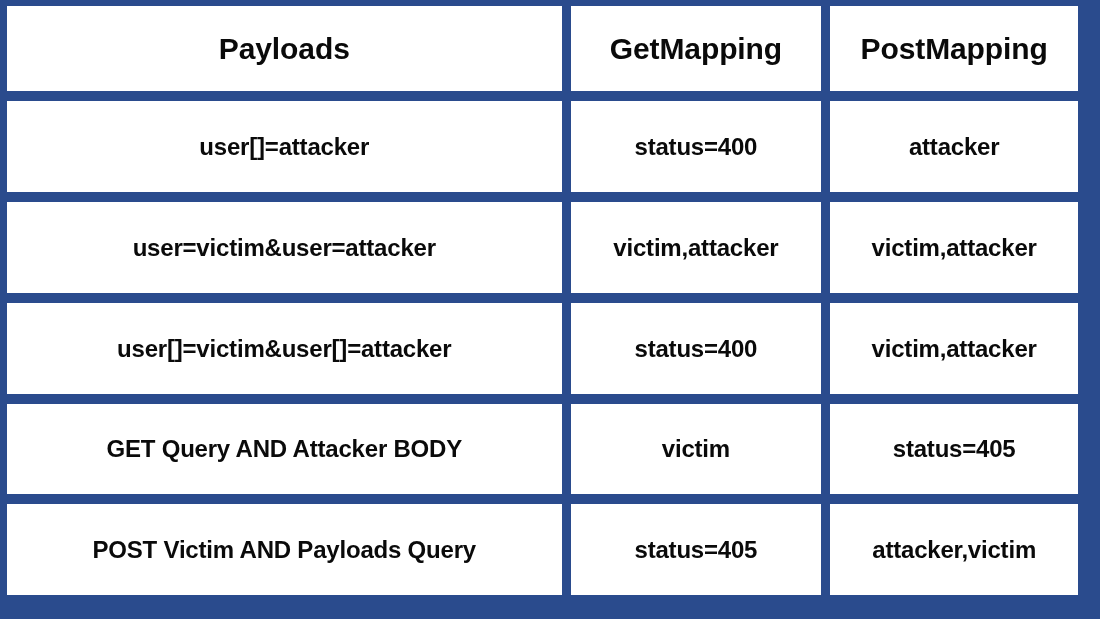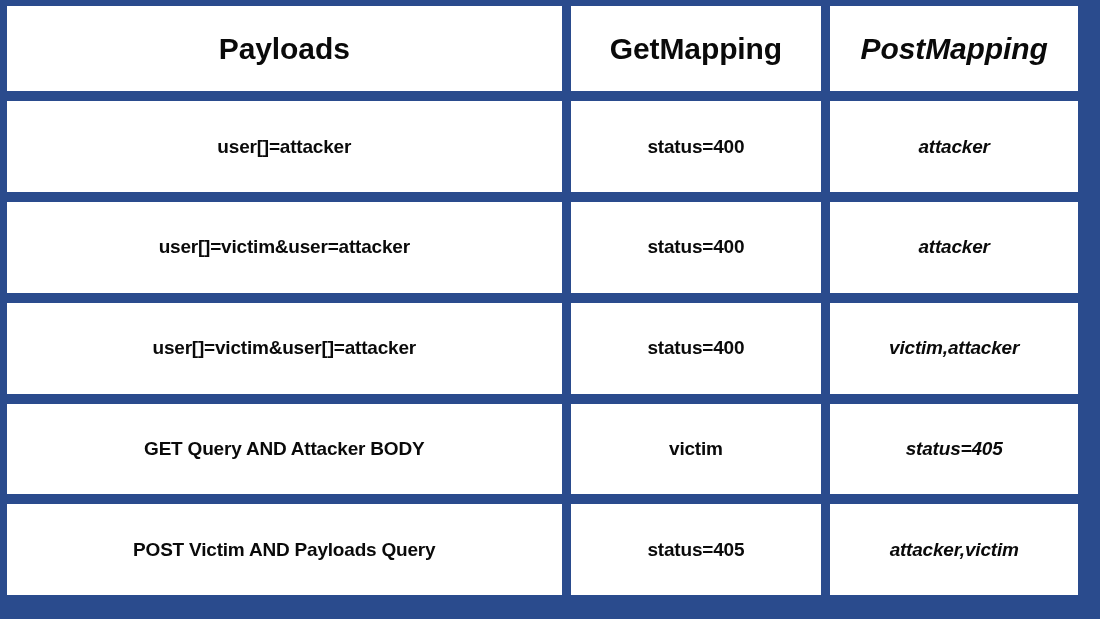--- a/index.html
+++ b/index.html
@@ -39,37 +39,37 @@
     display: table-row;
   }
 
   .cell {
     display: table-cell;
     background: #ffffff;
     vertical-align: middle;
     text-align: center;
     color: #0a0a0a;
     font-weight: bold;
-    font-size: 19px;
+    font-size: 24px;
     line-height: 1.05;
     letter-spacing: -0.2px;
     white-space: nowrap;
     overflow: hidden;
     padding: 0 4px;
   }
 
   .row.header-row .cell {
     font-size: 30px;
     letter-spacing: -0.1px;
   }
 
   
   .col-payload  { width: 53.1%; }
   .col-get      { width: 23.6%; }
-  .col-post     { width: 23.3%; font-style: italic; }
+  .col-post     { width: 23.3%; }
 
   
   .row.header-row .cell { height: 62px; }
   .row.body-row .cell   { height: 66px; }
 </style>
 </head>
 <body>
 
 <div id="table-root">
   <div class="grid">
@@ -79,27 +79,27 @@
       <div class="cell col-get">GetMapping</div>
       <div class="cell col-post">PostMapping</div>
     </div>
 
     <div class="row body-row">
       <div class="cell col-payload">user[]=attacker</div>
       <div class="cell col-get">status=400</div>
       <div class="cell col-post">attacker</div>
     </div>
 
+    <div class="row body-row">
+      <div class="cell col-payload">user=victim&amp;user=attacker</div>
+      <div class="cell col-get">victim,attacker</div>
+      <div class="cell col-post">victim,attacker</div>
+    </div>
 
 
-    <div class="row body-row">
-      <div class="cell col-payload">user[]=victim&amp;user=attacker</div>
-      <div class="cell col-get">status=400</div>
-      <div class="cell col-post">attacker</div>
-    </div>
 
     <div class="row body-row">
       <div class="cell col-payload">user[]=victim&amp;user[]=attacker</div>
       <div class="cell col-get">status=400</div>
       <div class="cell col-post">victim,attacker</div>
     </div>
 
     <div class="row body-row">
       <div class="cell col-payload">GET Query AND Attacker BODY</div>
       <div class="cell col-get">victim</div>

